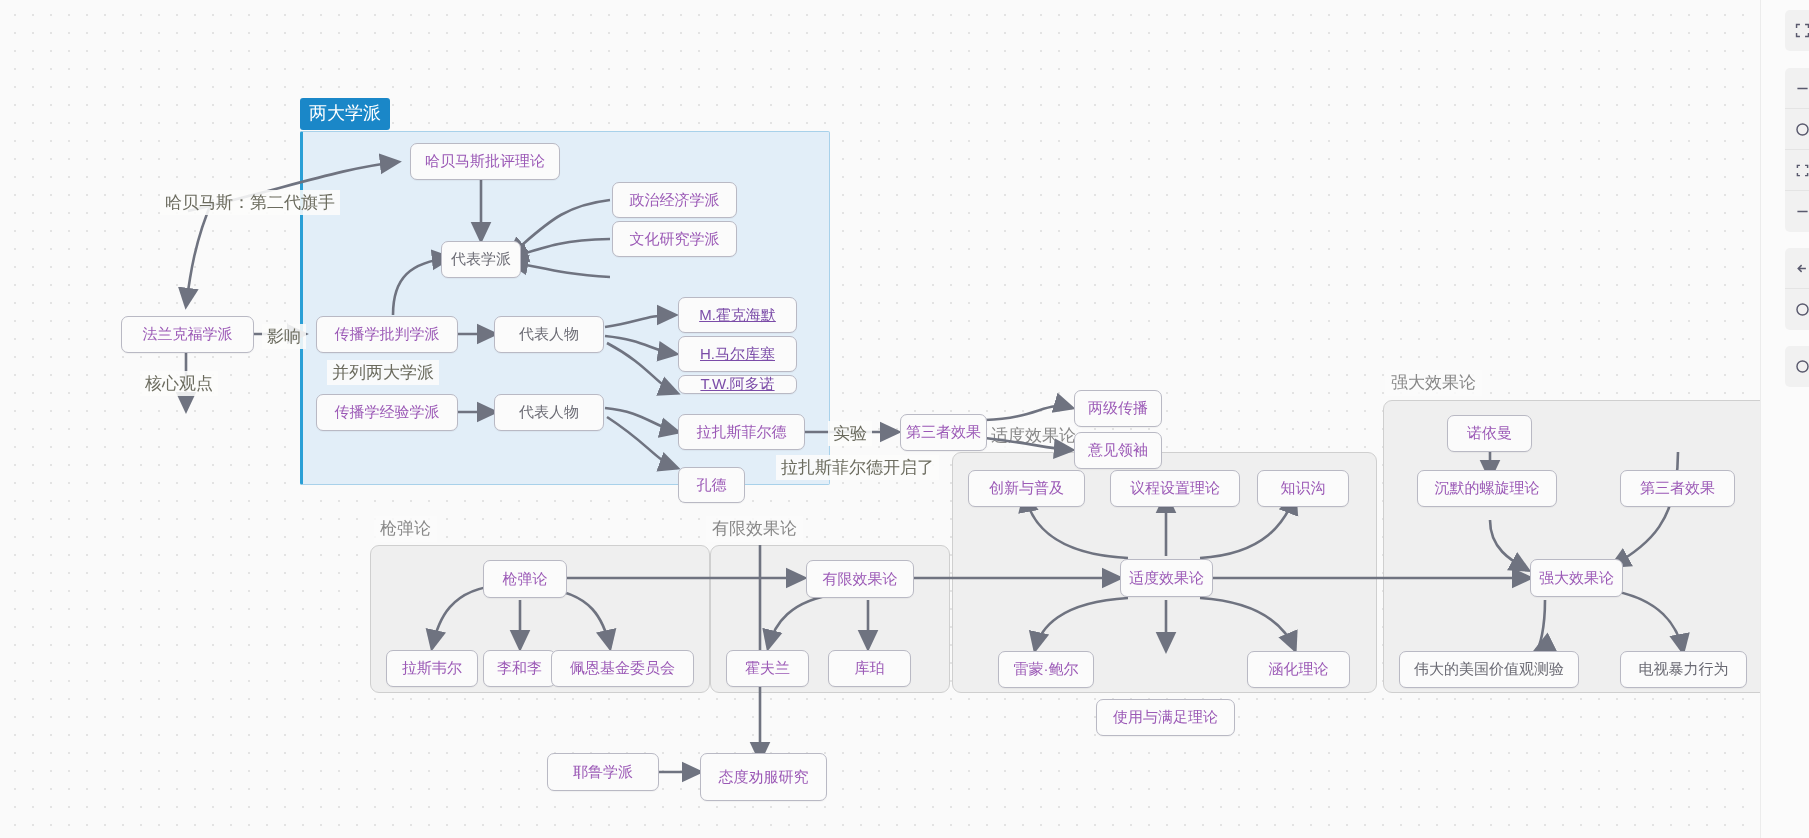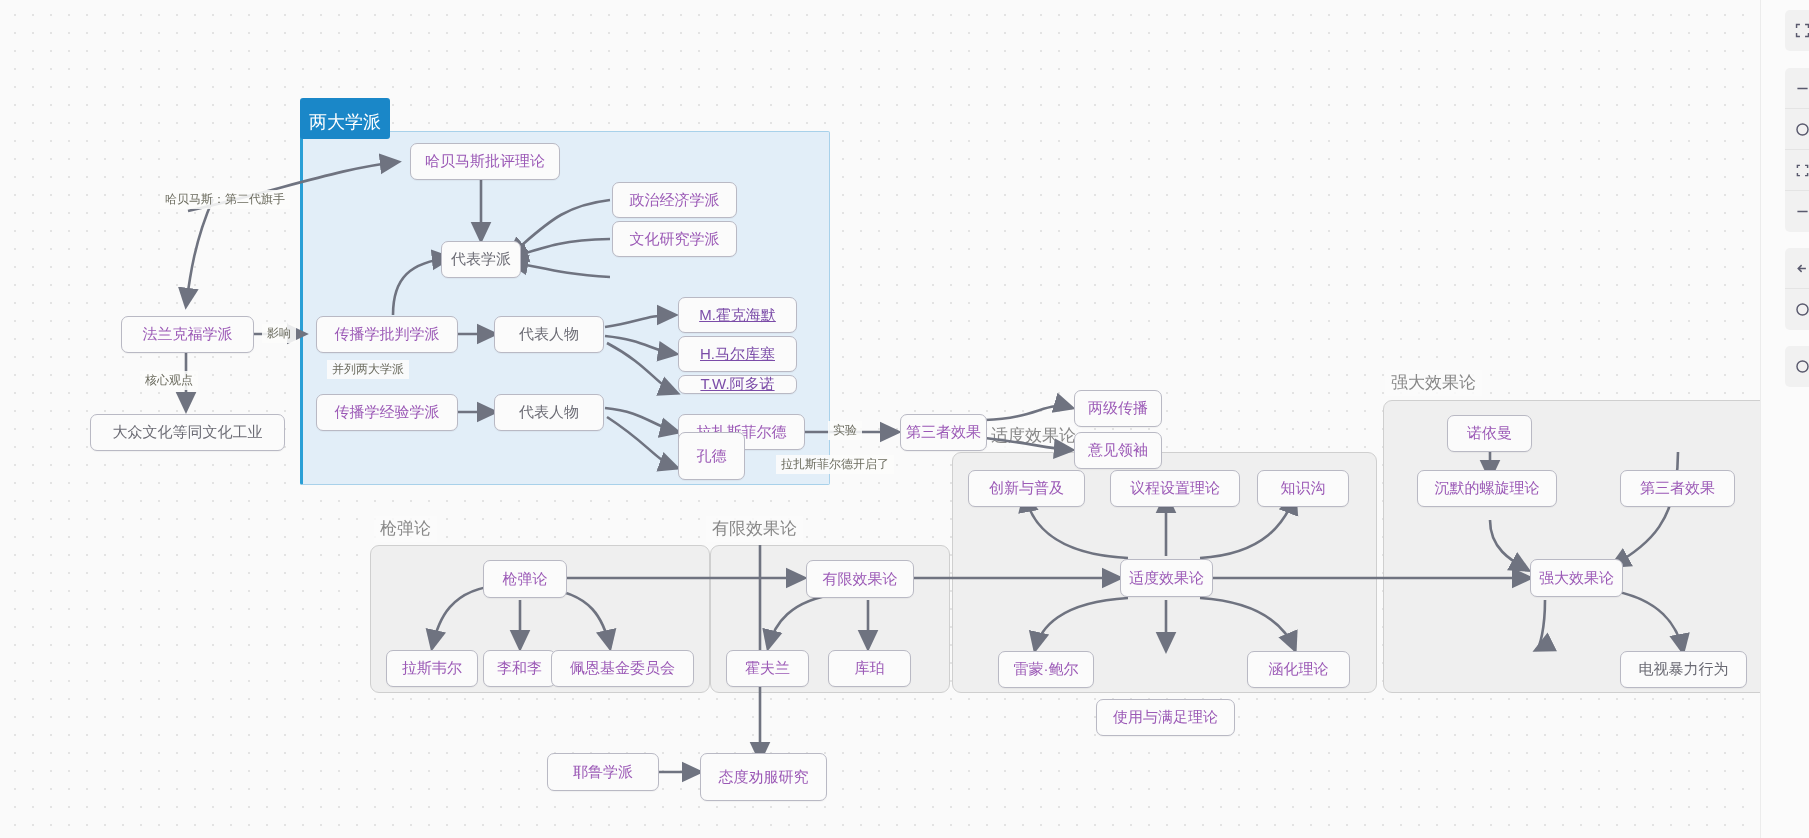--- a/index.html
+++ b/index.html
@@ -32,21 +32,21 @@
     font-size: 17px;
     color: #888;
     background: rgba(250,250,250,0.85);
     padding: 1px 6px 2px 6px;
     white-space: nowrap;
   }
   .group-title.badge {
     background: #1a87c8;
     color: #fff;
     border-radius: 3px;
-    padding: 12px 9px 5px 9px;
+    padding: 3px 9px 5px 9px;
     font-size: 18px;
   }
 
   
   .node {
     position: absolute;
     border: 1px solid #b9b9c4;
     border-radius: 7px;
     background: #fbfbfb;
     color: #9b59b6;
@@ -59,21 +59,21 @@
     padding: 0 10px;
     box-shadow: 0 1px 1px rgba(0,0,0,0.04);
     line-height: 1.1;
   }
   .node.gray { color: #6b6b74; }
   .node.link { color: #7b4ca8; text-decoration: underline; }
 
   
   .elabel {
     position: absolute;
-    font-size: 12px;
+    font-size: 17px;
     color: #6b6b5e;
     background: rgba(252,252,250,0.88);
     padding: 1px 5px;
     white-space: nowrap;
   }
 
   
   #toolbar {
     position: absolute;
     right: 0; top: 0;
@@ -232,23 +232,20 @@
 
   <div class="node" style="left:612px; top:221px; width:125px; height:36px;">
     <span>文化研究学派</span>
   </div>
 
 
   <div class="node" style="left:121px; top:316px; width:133px; height:37px;">
     <span>法兰克福学派</span>
   </div>
 
-  <div class="node gray" style="left:90px; top:414px; width:195px; height:37px;">
-    <span>大众文化等同文化工业</span>
-  </div>
 
   <div class="node" style="left:316px; top:316px; width:142px; height:37px;">
     <span>传播学批判学派</span>
   </div>
 
   <div class="node" style="left:316px; top:394px; width:142px; height:37px;">
     <span>传播学经验学派</span>
   </div>
 
   <div class="node gray" style="left:494px; top:316px; width:110px; height:37px;">
@@ -268,21 +265,21 @@
   </div>
 
   <div class="node link" style="left:678px; top:375px; width:119px; height:19px;">
     <span>T.W.阿多诺</span>
   </div>
 
   <div class="node" style="left:678px; top:414px; width:127px; height:36px;">
     <span>拉扎斯菲尔德</span>
   </div>
 
-  <div class="node" style="left:678px; top:432px; width:67px; height:48px;align-items:center;">
+  <div class="node" style="left:678px; top:467px; width:67px; height:36px;align-items:center;">
     <span>孔德</span>
   </div>
 
   <div class="node" style="left:900px; top:414px; width:87px; height:37px;">
     <span>第三者效果</span>
   </div>
 
   <div class="node" style="left:1074px; top:390px; width:88px; height:37px;">
     <span>两级传播</span>
   </div>
@@ -328,20 +325,23 @@
   </div>
 
   <div class="node" style="left:1620px; top:470px; width:115px; height:37px;">
     <span>第三者效果</span>
   </div>
 
   <div class="node" style="left:1530px; top:559px; width:93px; height:38px;">
     <span>强大效果论</span>
   </div>
 
+  <div class="node gray" style="left:1399px; top:651px; width:180px; height:37px;">
+    <span>伟大的美国价值观测验</span>
+  </div>
 
   <div class="node gray" style="left:1620px; top:651px; width:127px; height:37px;">
     <span>电视暴力行为</span>
   </div>
 
   <div class="node" style="left:483px; top:560px; width:84px; height:38px;">
     <span>枪弹论</span>
   </div>
 
   <div class="node" style="left:386px; top:650px; width:92px; height:37px;border-radius:7px;">

